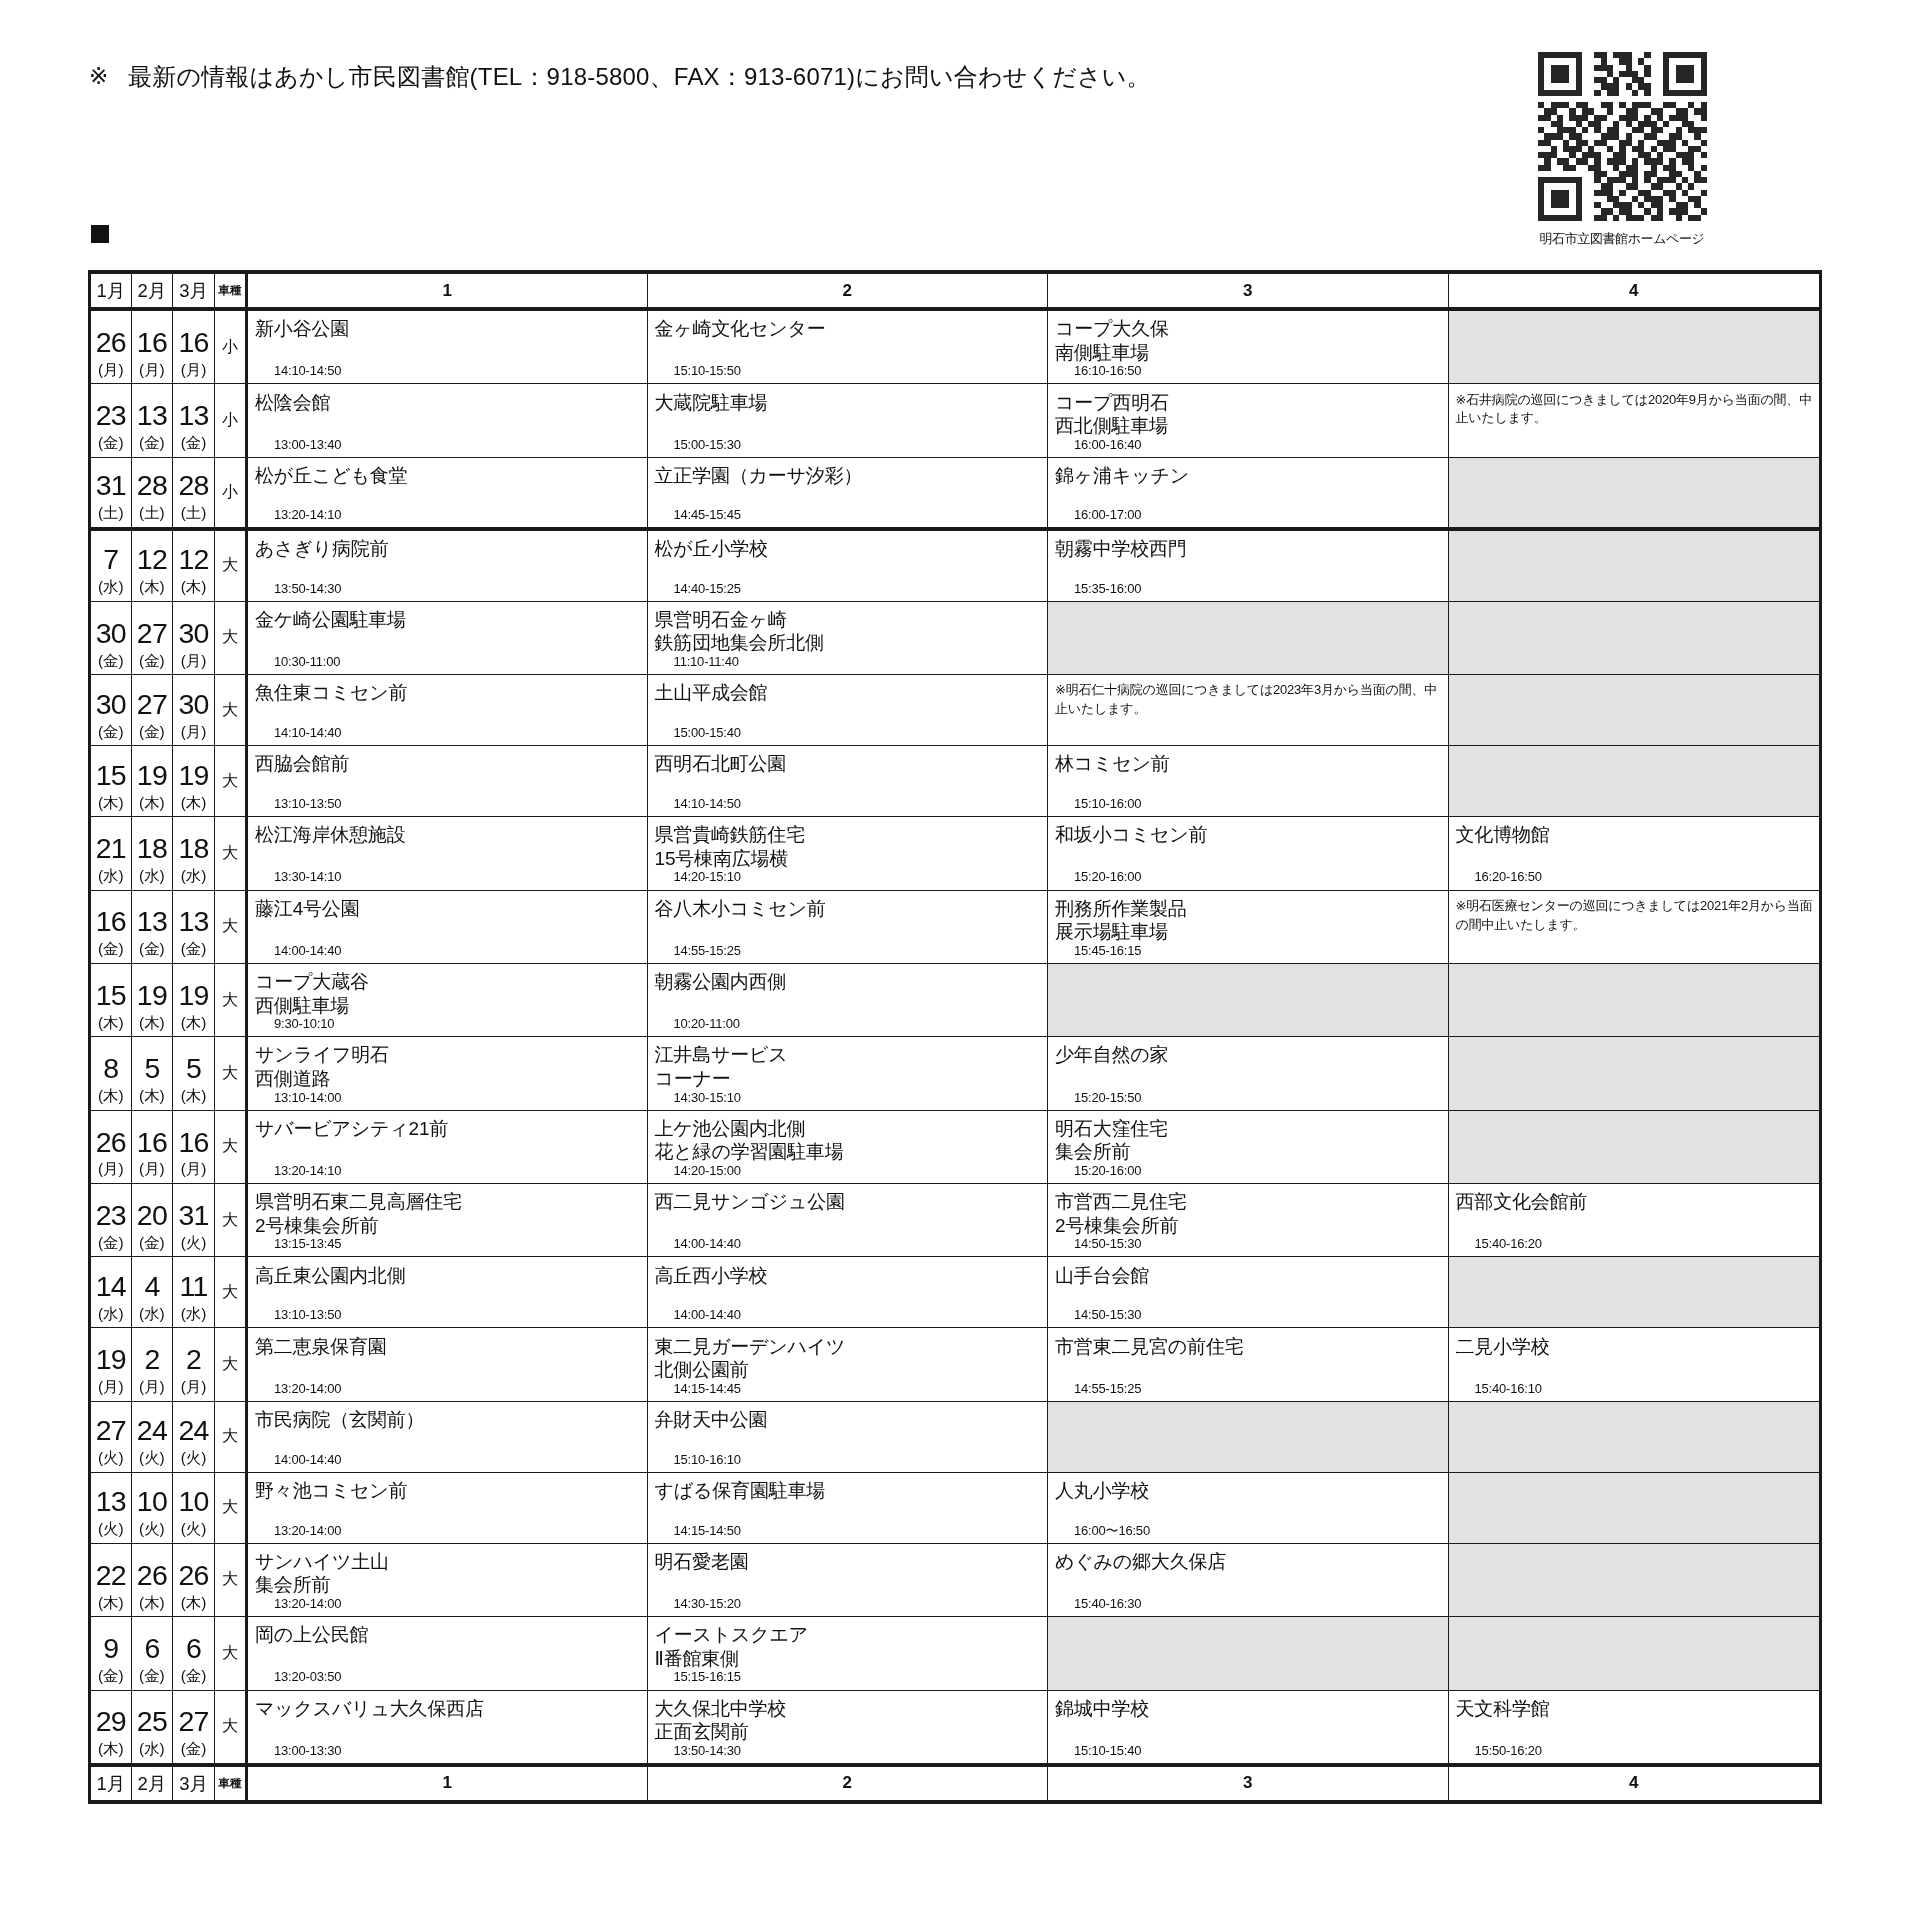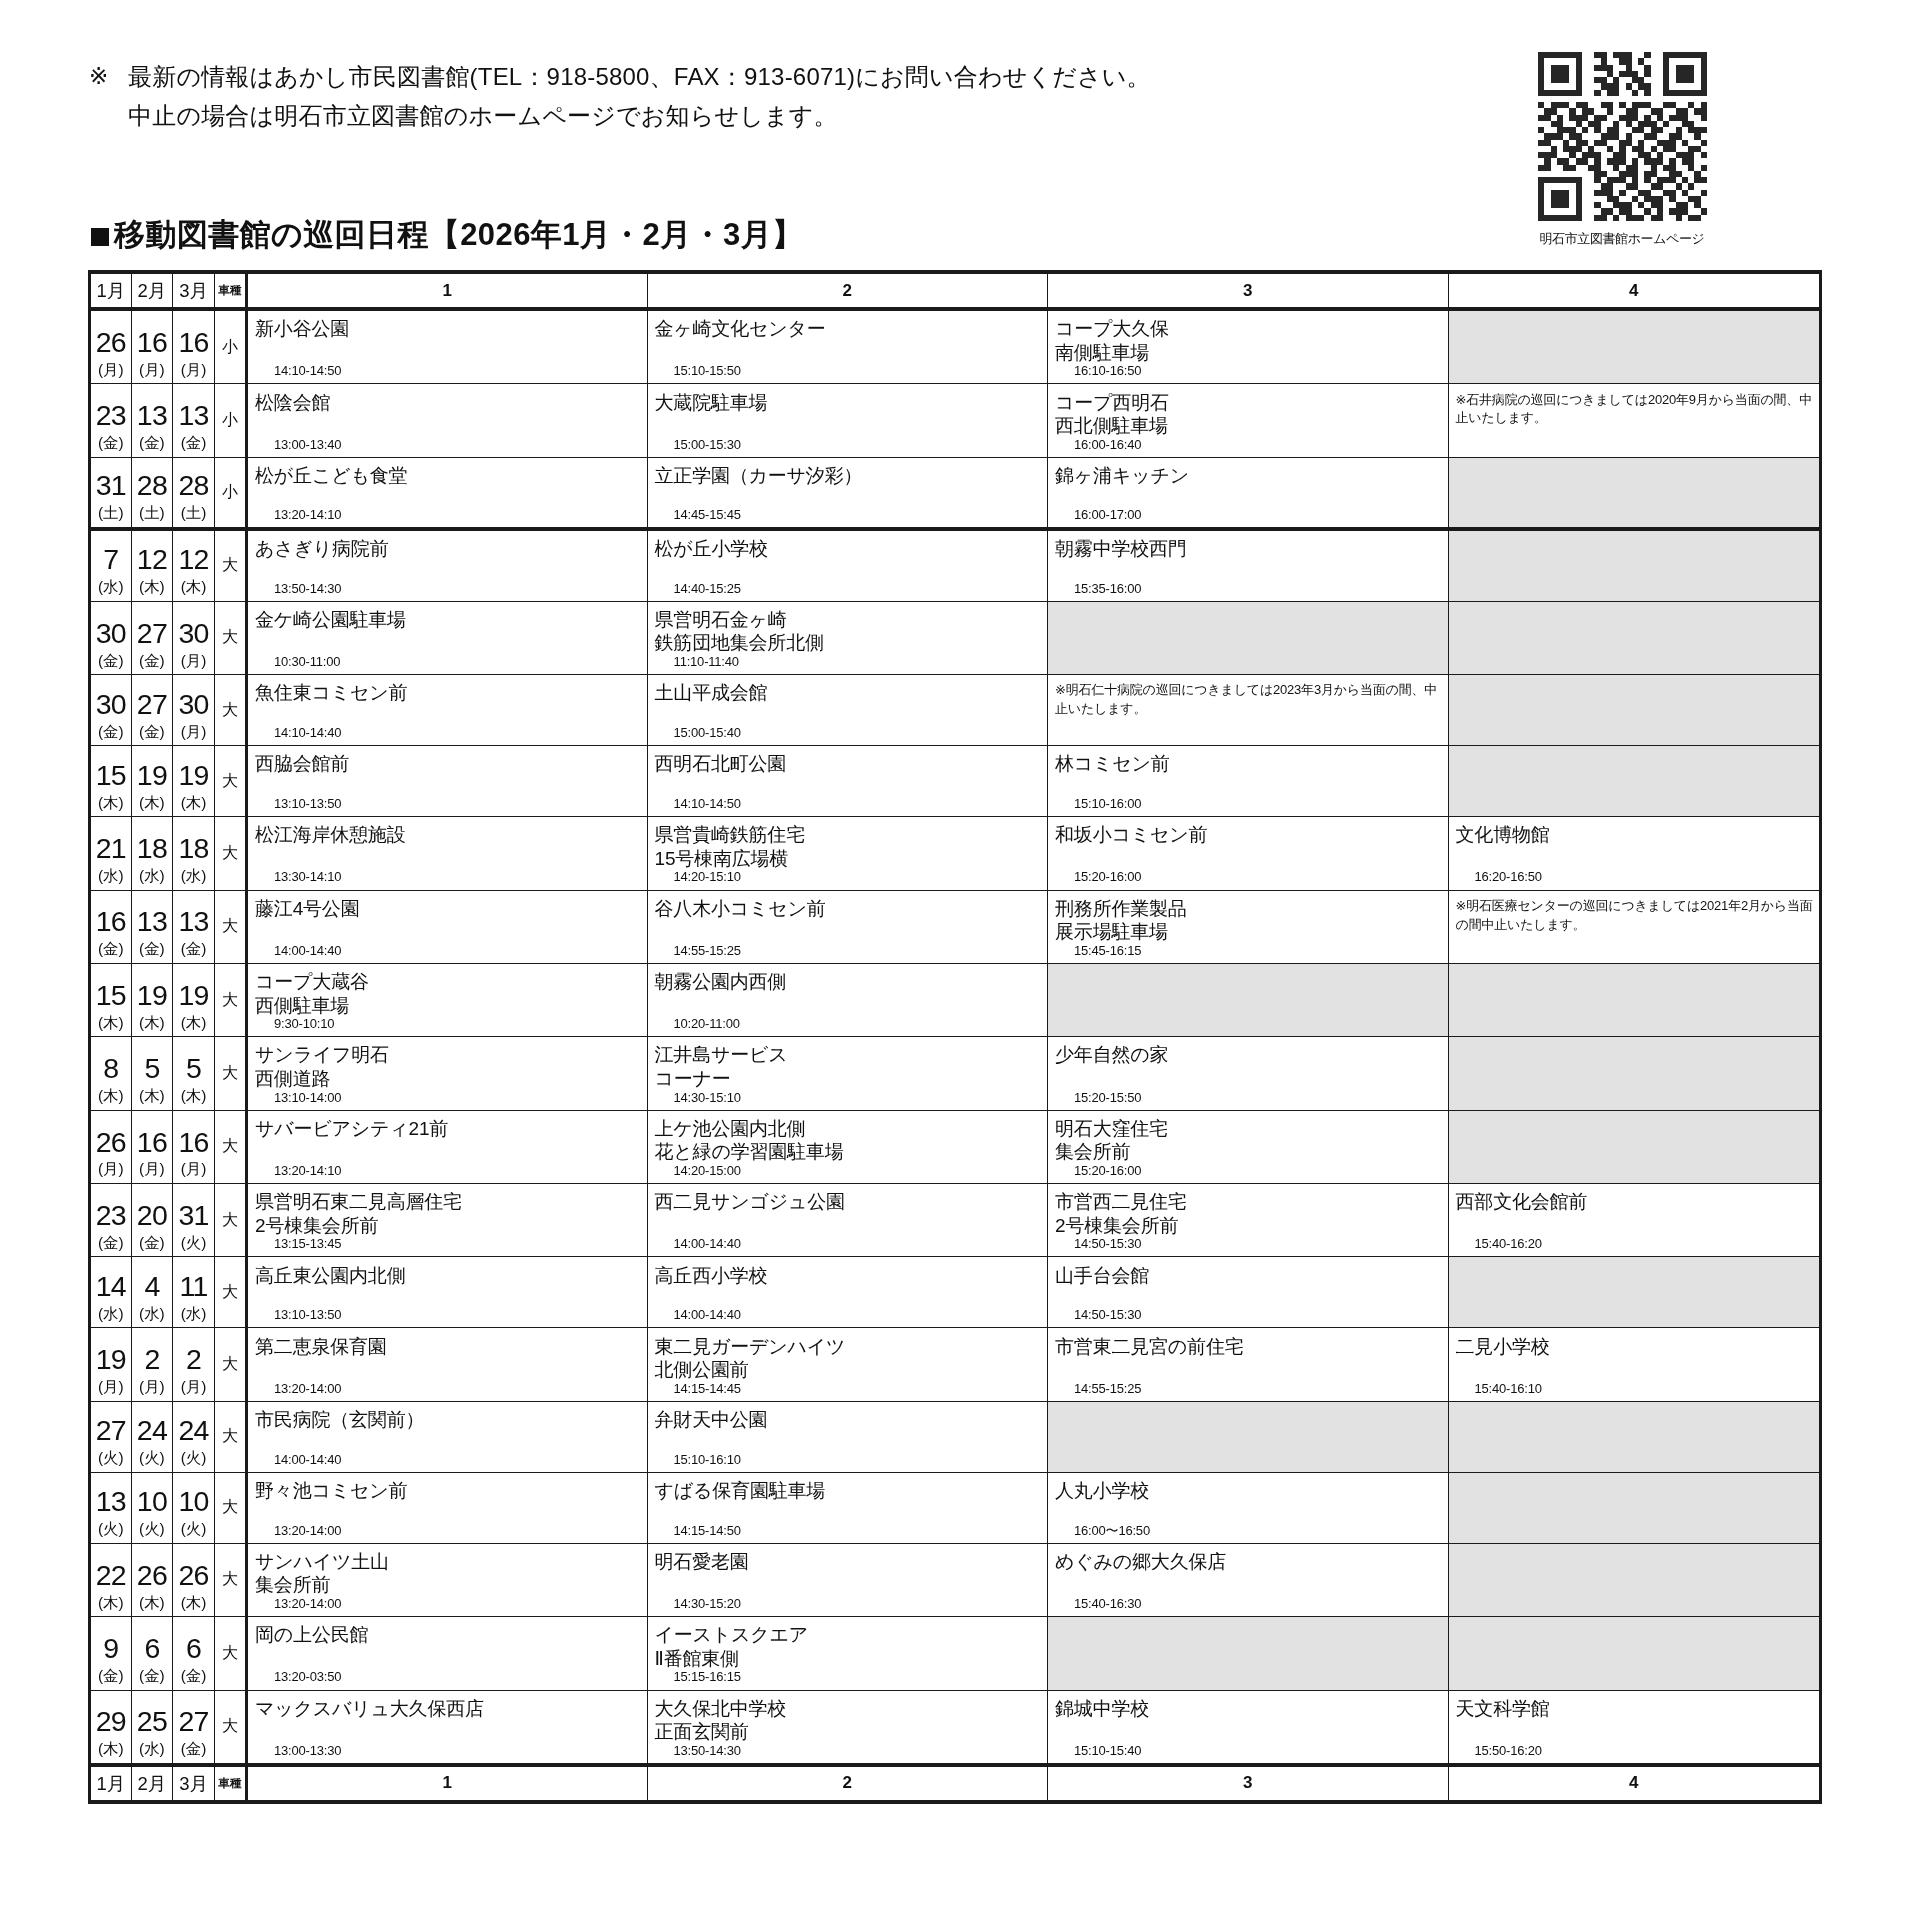--- a/index.html
+++ b/index.html
@@ -190,24 +190,20 @@
   tr.r-small td { height: 69px; }
   tr.r-tall  td { height: 70px; }
 </style>
 </head>
 <body>
 
 <div class="notice-block">
   <div class="notice-line">
     <span class="notice-marker">※</span>
     <span>最新の情報はあかし市民図書館(TEL：918-5800、FAX：913-6071)にお問い合わせください。</span>
-  </div>
-  <div class="notice-line">
-    <span class="notice-indent"></span>
-    <span>中止の場合は明石市立図書館のホームページでお知らせします。</span>
   </div>
 </div>
 
 <div class="qr-wrap">
   <div class="qr-box">
     <svg viewBox="0 0 29 29" width="181" height="181" shape-rendering="crispEdges" aria-hidden="true">
       <rect width="29" height="29" fill="#ffffff"></rect>
       <g fill="#262626">
         <rect x="1" y="1" width="7" height="1"></rect>
           <rect x="1" y="7" width="7" height="1"></rect>
@@ -386,21 +382,21 @@
         <rect x="19" y="27" width="2" height="1"></rect>
           <rect x="23" y="27" width="1" height="1"></rect>
           <rect x="25" y="27" width="2" height="1"></rect>
       </g>
     </svg>
   </div>
   <div class="qr-caption">明石市立図書館ホームページ</div>
 </div>
 
 <div class="section-title">
-  <span class="sq"></span><span>移動図書館の巡回日程【2026年1月・2月・3月】</span>
+  <span class="sq"></span>
 </div>
 
 <table class="sched">
   <colgroup>
     <col class="c-month">
       <col class="c-month">
       <col class="c-month">
       <col class="c-kind">
     <col class="c-stop">
       <col class="c-stop">

